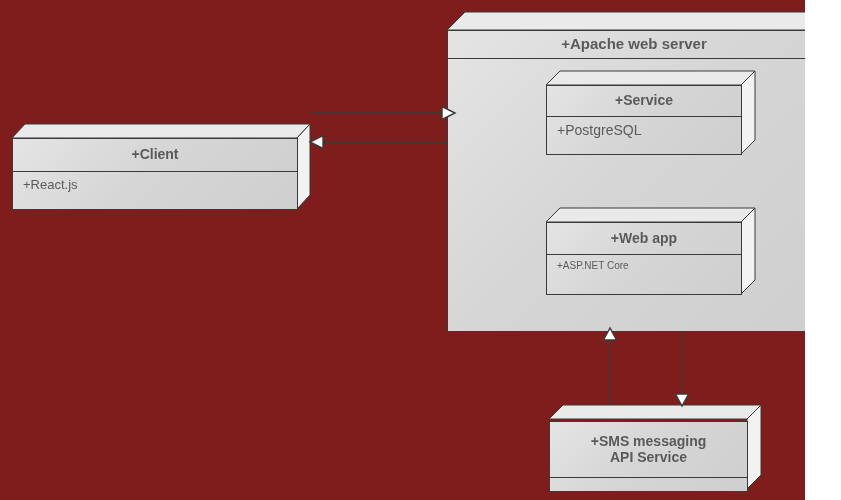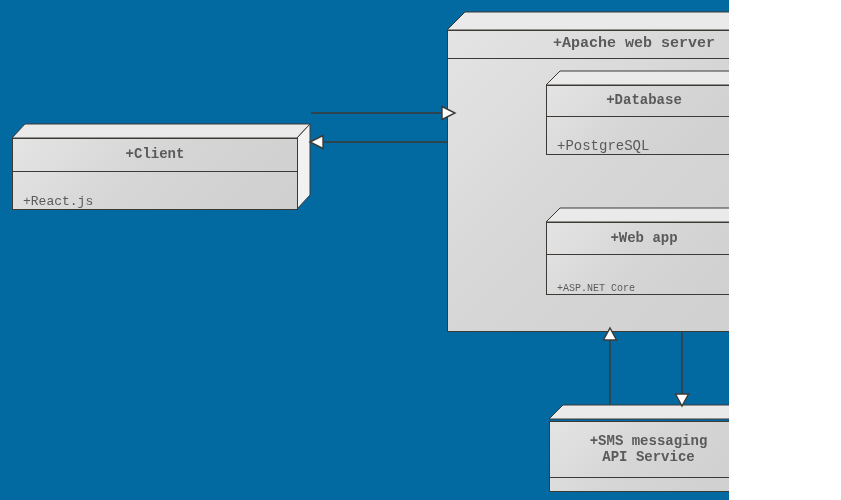--- a/index.html
+++ b/index.html
@@ -2,24 +2,24 @@
 <html><head>
 <meta charset="utf-8">
 <style>
   html, body {
     margin: 0;
     padding: 0;
     background: #ffffff;
   }
   #canvas {
     position: relative;
-    width: 729px;
+    width: 805px;
     height: 500px;
-    background: #0369a1;
-    font-family: Liberation Mono, monospace;
+    background: #7f1d1d;
+    font-family: Liberation Sans, sans-serif;
     overflow: hidden;
   }
 
   
   .node {
     position: absolute;
   }
   
   .node .front {
     position: absolute;
@@ -52,21 +52,21 @@
   .node-divider {
     height: 1px;
     background: #3d3a36;
     width: 100%;
   }
   .node-body {
     box-sizing: border-box;
     flex: 1;
     color: #5a5a5a;
     display: flex;
-    align-items: flex-end;
+    align-items: flex-start;
   }
   .node-body span {
     padding: 5px 0 0 10px;
     display: block;
   }
 
   
   .conn {
     position: absolute;
     left: 0;
@@ -98,21 +98,21 @@
       <div class="node-divider"></div>
       <div class="node-body"></div>
     </div>
 
     <div class="node" style="left:99px; top:65px; width:210px; height:84px;">
       <svg class="bevel" width="210" height="84">
         <polygon points="0,14 14,0 209,0 195,14" fill="#eaeaea" stroke="#3d3a36" stroke-width="1"></polygon>
         <polygon points="195,14 209,0 209,69 195,83" fill="#f2f2f2" stroke="#3d3a36" stroke-width="1"></polygon>
       </svg>
       <div class="front" style="top:14px; width:196px; height:70px;">
-        <div class="node-title" style="height:30px; font-size:14px;">+Database</div>
+        <div class="node-title" style="height:30px; font-size:14px;">+Service</div>
         <div class="node-divider"></div>
         <div class="node-body">
           <span style="font-size:14px;">+PostgreSQL</span>
         </div>
       </div>
     </div>
 
     <div class="node" style="left:99px; top:202px; width:210px; height:87px;">
       <svg class="bevel" width="210" height="87">
         <polygon points="0,14 14,0 209,0 195,14" fill="#eaeaea" stroke="#3d3a36" stroke-width="1"></polygon>

